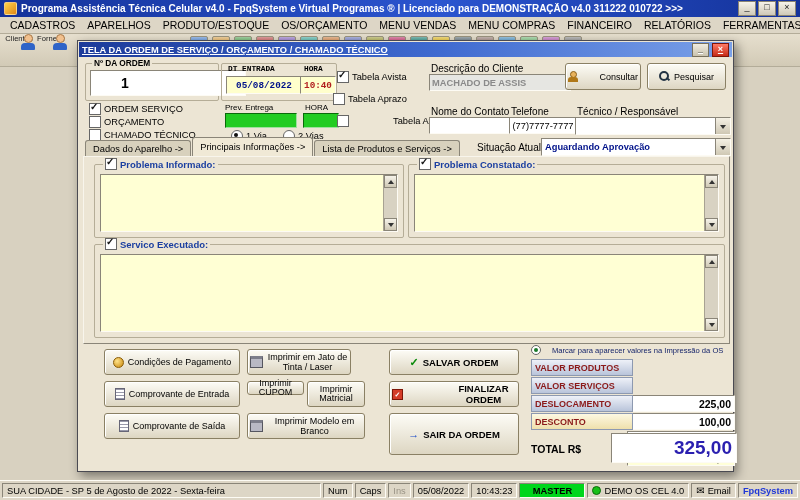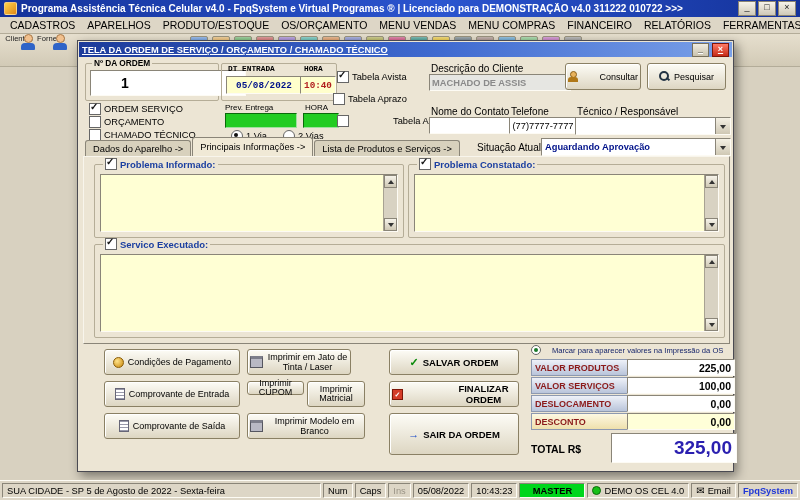--- a/index.html
+++ b/index.html
@@ -115,21 +115,21 @@
   .ico-person::after{content:"";position:absolute;left:0;top:6px;width:10px;height:5px;border-radius:3px 3px 0 0;background:#b07818;}
   .ico-mag{width:11px;height:11px;position:relative;}
   .ico-mag::before{content:"";position:absolute;left:0;top:0;width:6px;height:6px;border:2px solid #234;border-radius:50%;}
   .ico-mag::after{content:"";position:absolute;left:7px;top:7px;width:4px;height:2px;background:#234;transform:rotate(45deg);}
 
   
   .tot-label{position:absolute;left:452px;width:94px;height:15px;display:flex;align-items:center;padding:0 3px;
     background:linear-gradient(#eef1f8,#b9c4da);border:1px solid #8d99b0;color:#8b1a1a;font-weight:bold;font-size:9px;}
   .tot-val{position:absolute;left:548px;width:100px;height:15px;background:#fff;display:flex;align-items:center;
     justify-content:flex-end;padding:0 3px;font-weight:bold;font-size:10.5px;
-    border:1px solid;border-color:#8a8578 #fdfbf4 #fdfbf4 #8a8578;}
+    border:1px solid;border-color:#8a8578 #fdfbf4 #fdfbf4 #8a8578;margin-top:36px;}
   .warm{background:linear-gradient(#fdf8e2,#eee0ac);}
   .warm-v{background:#ffffd8;}
   .grand-lbl{position:absolute;left:452px;top:386px;font-size:10.5px;font-weight:bold;}
   .grand-val{position:absolute;left:532px;top:376px;width:116px;height:28px;background:#fff;display:flex;
     align-items:center;justify-content:flex-end;padding:0 4px;font-size:19px;font-weight:bold;color:#2a1fb0;
     border:1px solid;border-color:#8a8578 #fdfbf4 #fdfbf4 #8a8578;}
   .note{position:absolute;left:452px;top:288px;width:198px;display:flex;align-items:center;gap:11px;
     font-size:7.6px;color:#15246a;white-space:nowrap;}
   .note .rb{width:8px;height:8px;}
   .note .rb.on::after{left:1.5px;top:1.5px;background:#1a7a2a;}

